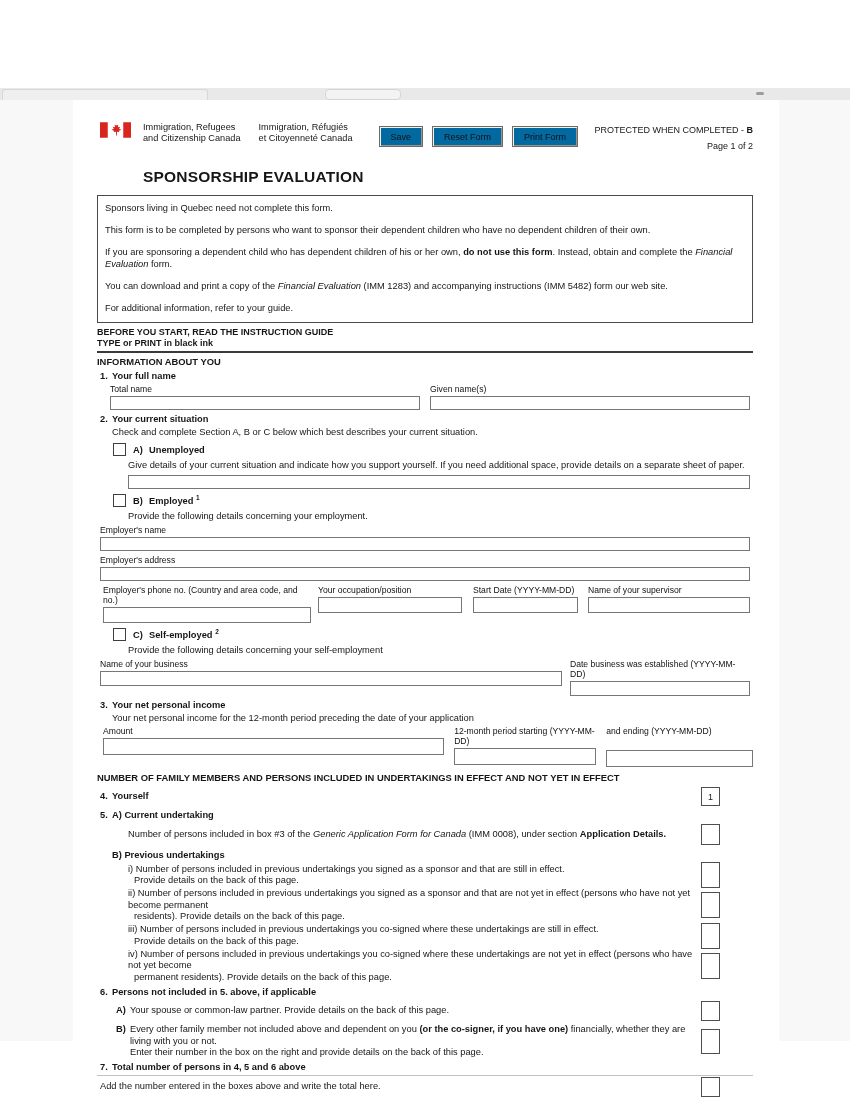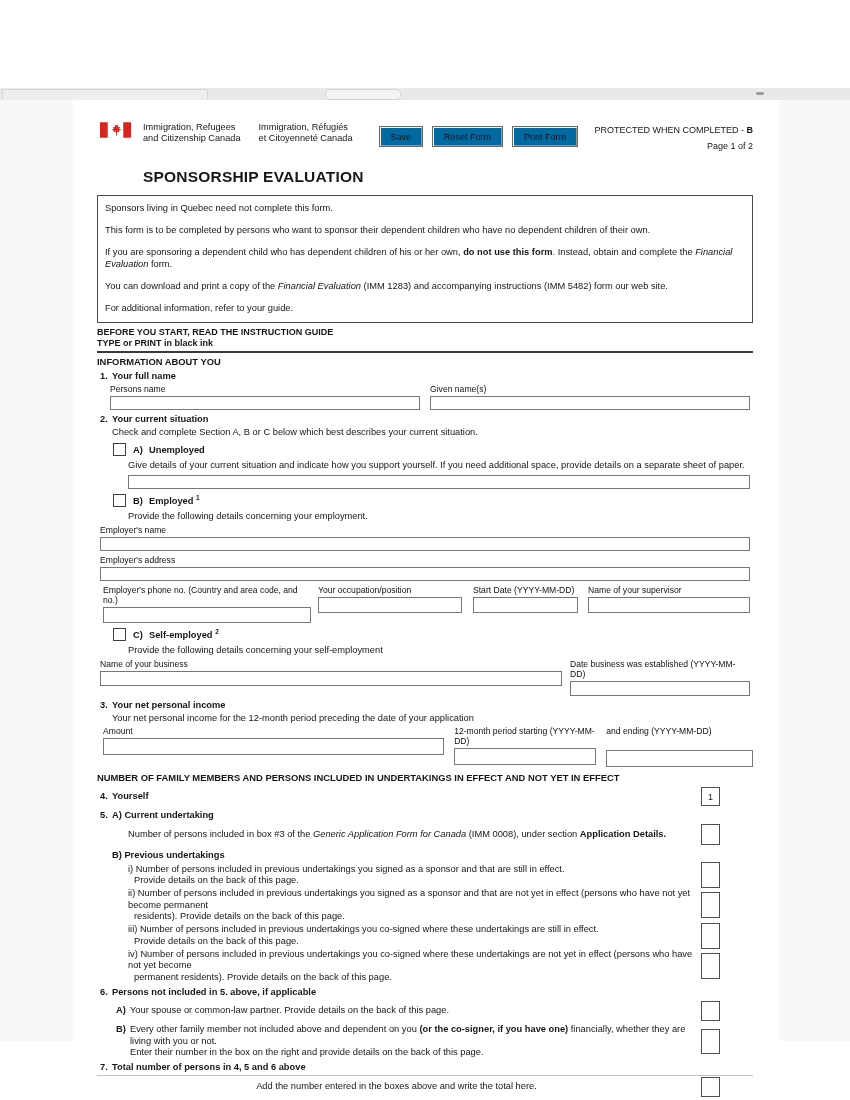--- a/index.html
+++ b/index.html
@@ -138,21 +138,21 @@
   </div>
   <hr class="rule">
   <div class="sechead">INFORMATION ABOUT YOU</div>
 
   <div class="qhead">
     <span class="qnum">1.</span>
     <span>Your full name</span>
   </div>
   <div class="fieldrow" style="margin-left:13px; margin-top:2px;">
     <div class="fcol" style="width:310px; margin-right:10px;">
-      <span class="lbl">Persons name</span>
+      <span class="lbl">Total name</span>
       <input class="ibox" style="">
     </div>
     <div class="fcol" style="width:320px;">
       <span class="lbl">Given name(s)</span>
       <input class="ibox" style="">
     </div>
   </div>
 
   <div class="qhead">
     <span class="qnum">2.</span>
@@ -310,20 +310,20 @@
     </div>
     <div class="numbox" style="height:25px;"></div>
   </div>
 
   <div class="qhead" style="margin-top:3px;">
     <span class="qnum">7.</span>
     <span>Total number of persons in 4, 5 and 6 above</span>
   </div>
   <hr class="hair">
   <div class="boxrow" style="margin-top:0;">
-    <div class="txt t" style="margin-left:3px;text-align:center;">Add the number entered in the boxes above and write the total here.</div>
+    <div class="txt t" style="margin-left:3px;">Add the number entered in the boxes above and write the total here.</div>
     <div class="numbox" style="height:20px;"></div>
   </div>
 
   <div class="noticebox"></div>
 
 </div>
 </div>
 
 </body></html>

